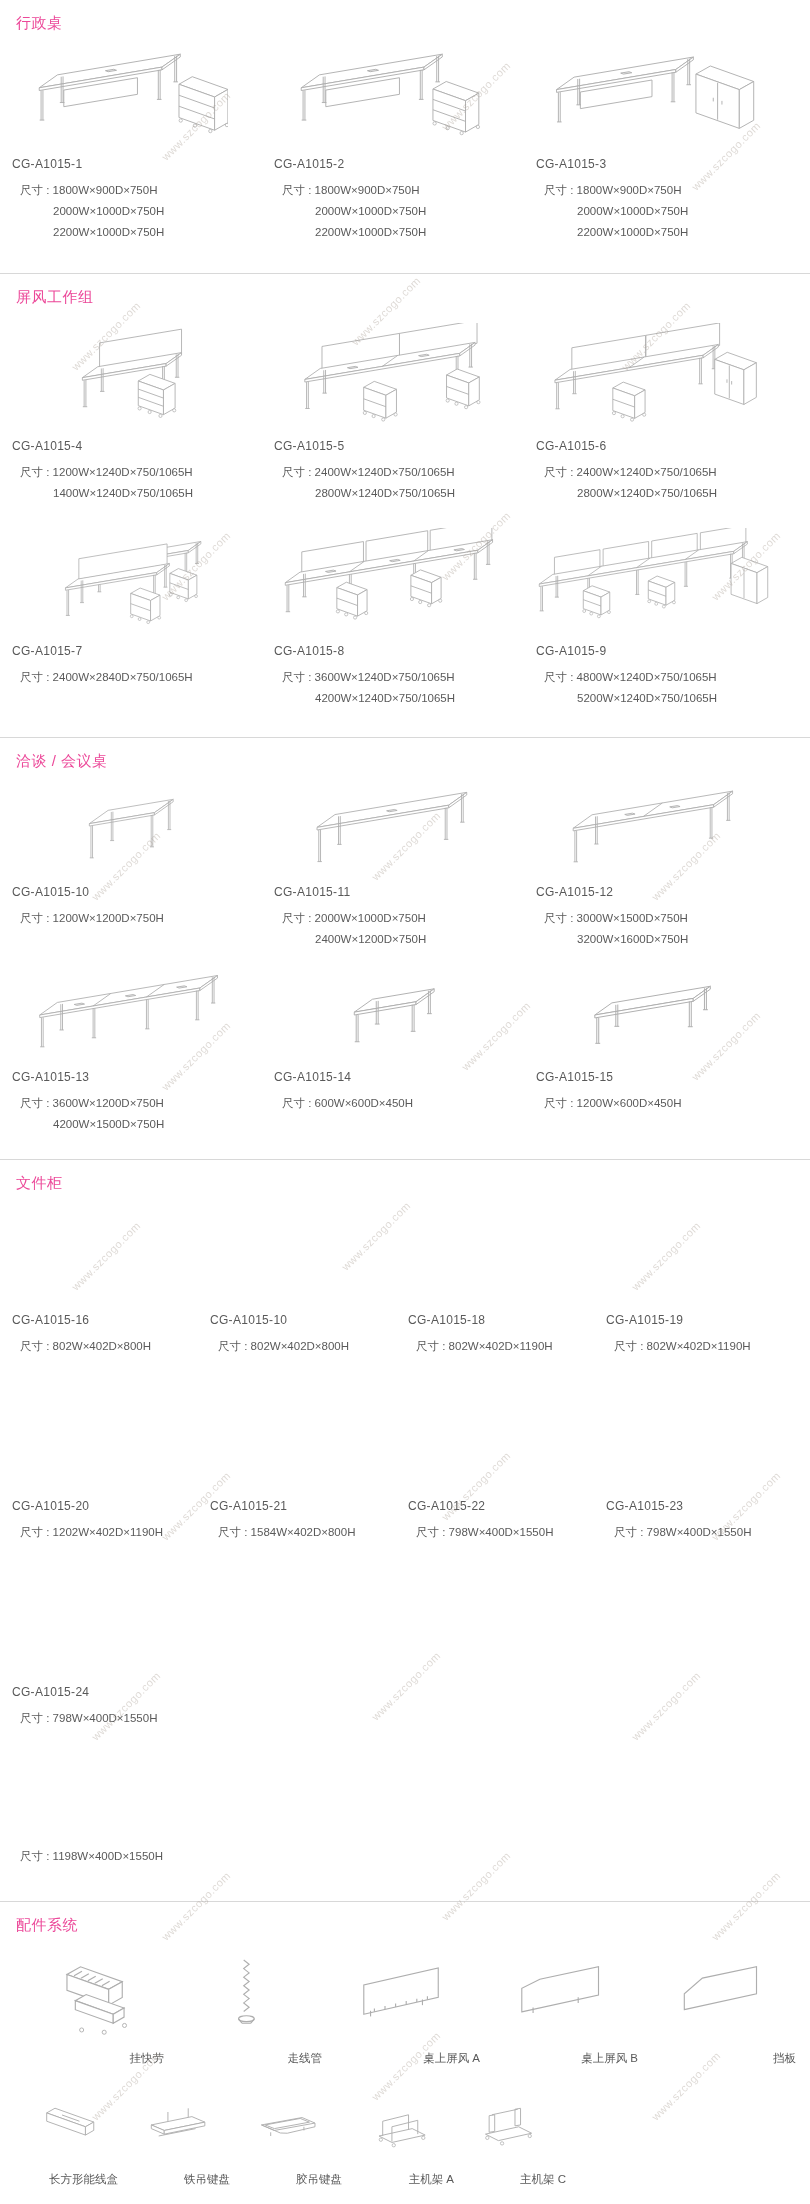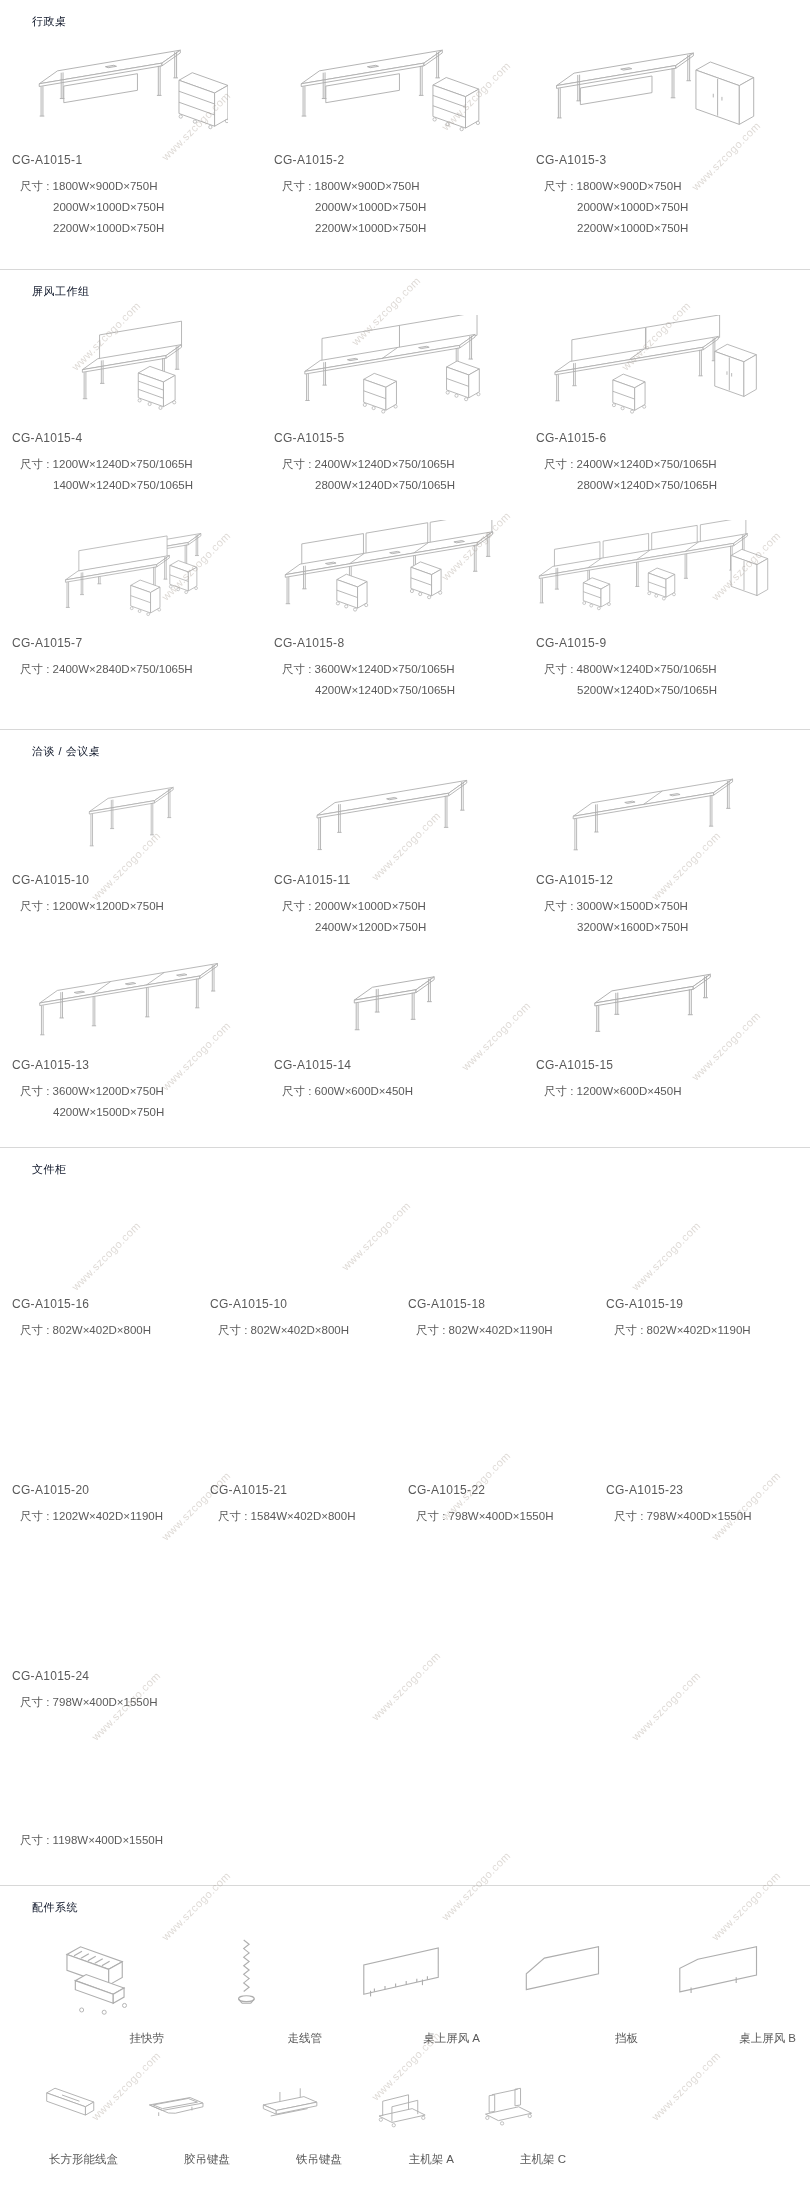--- a/index.html
+++ b/index.html
@@ -3,21 +3,21 @@
 <meta charset="utf-8">
 <style>
   html,body{margin:0;padding:0}
   body{
     width:810px;height:2204px;overflow:hidden;position:relative;
     background:#ffffff;color:#595959;
     font-family:"Liberation Sans","DejaVu Sans",sans-serif;
   }
   #page{position:relative;z-index:1}
   .section{padding-top:2px}
-  .section-title{font-size:11px;color:#0f172a;padding:12px 0 0 32px;letter-spacing:.5px}
+  .section-title{font-size:15px;color:#ec4899;padding:12px 0 0 16px;letter-spacing:.5px}
   .row{display:grid;margin-top:16px;padding-left:12px}
   .cols-3{grid-template-columns:repeat(3,262px)}
   .cols-4{grid-template-columns:repeat(4,198px)}
   .cols-5{grid-template-columns:repeat(5,158px)}
   .cols-7{grid-template-columns:repeat(7,112px)}
   .cell{padding-right:28px}
   .cols-4 .cell{padding-right:14px}
   .cols-5 .cell,.cols-7 .cell{padding-right:6px}
   .fig-wrap{display:flex;align-items:flex-end;justify-content:center}
   .fig-wrap svg{max-width:100%;max-height:100%;height:100%}
@@ -778,72 +778,72 @@
               <line x1="70.4" y1="43.2" x2="70.4" y2="40.2" stroke="#aeaeae" stroke-width="1"></line>
               <line x1="20.0" y1="58.0" x2="20.0" y2="53.0" stroke="#aeaeae" stroke-width="1"></line>
               <line x1="66.0" y1="48.0" x2="66.0" y2="43.0" stroke="#aeaeae" stroke-width="1"></line>
             </svg>
           </div>
           <div class="acc-label">桌上屏风 A</div>
         </div>
         <div class="cell">
           <div class="fig-wrap">
             <svg viewBox="0 0 100 78" role="img">
-              <polygon points="18.0,52.0 82.0,38.0 82.0,14.0 34.0,24.0 18.0,38.0" fill="#fff" stroke="#aeaeae" stroke-width="1"></polygon>
-            </svg>
-          </div>
-          <div class="acc-label">挡板</div>
-        </div>
-        <div class="cell">
-          <div class="fig-wrap">
-            <svg viewBox="0 0 100 78" role="img">
               <polygon points="14.0,54.0 82.0,39.0 82.0,14.0 30.0,25.0 14.0,33.0" fill="#fff" stroke="#aeaeae" stroke-width="1"></polygon>
               <line x1="24.0" y1="55.0" x2="24.0" y2="50.0" stroke="#aeaeae" stroke-width="1"></line>
               <line x1="64.0" y1="46.0" x2="64.0" y2="41.0" stroke="#aeaeae" stroke-width="1"></line>
             </svg>
           </div>
           <div class="acc-label">桌上屏风 B</div>
+        </div>
+        <div class="cell">
+          <div class="fig-wrap">
+            <svg viewBox="0 0 100 78" role="img">
+              <polygon points="18.0,52.0 82.0,38.0 82.0,14.0 34.0,24.0 18.0,38.0" fill="#fff" stroke="#aeaeae" stroke-width="1"></polygon>
+            </svg>
+          </div>
+          <div class="acc-label">挡板</div>
         </div>
       </div>
       <div class="row row-1 cols-7">
         <div class="cell">
           <div class="fig-wrap">
             <svg viewBox="0 0 100 78" role="img">
               <polygon points="72.0,42.0 30.0,27.0 39.0,21.9 81.0,36.9" fill="#fff" stroke="#aeaeae" stroke-width="1"></polygon>
               <polygon points="72.0,42.0 30.0,27.0 30.0,36.0 72.0,51.0" fill="#fff" stroke="#aeaeae" stroke-width="1"></polygon>
               <polygon points="72.0,42.0 81.0,36.9 81.0,45.9 72.0,51.0" fill="#fff" stroke="#aeaeae" stroke-width="1"></polygon>
               <line x1="65.5" y1="36.0" x2="46.6" y2="29.2" stroke="#aeaeae" stroke-width="1"></line>
             </svg>
           </div>
           <div class="acc-label">长方形能线盒</div>
-        </div>
-        <div class="cell">
-          <div class="fig-wrap">
-            <svg viewBox="0 0 100 78" role="img">
-              <polygon points="20.0,40.0 64.0,32.0 78.0,38.0 34.0,46.0" fill="#fff" stroke="#aeaeae" stroke-width="1"></polygon>
-              <polygon points="24.0,40.0 62.0,33.0 72.0,37.0 34.0,44.0" fill="none" stroke="#aeaeae" stroke-width="1"></polygon>
-              <path d="M20 40 L34 46 q6 4 14 3 L78 42 L78 38" fill="none" stroke="#aeaeae"></path>
-              <line x1="30.0" y1="48.0" x2="30.0" y2="52.0" stroke="#aeaeae" stroke-width="1"></line>
-              <line x1="66.0" y1="42.0" x2="66.0" y2="46.0" stroke="#aeaeae" stroke-width="1"></line>
-            </svg>
-          </div>
-          <div class="acc-label">胶吊键盘</div>
         </div>
         <div class="cell">
           <div class="fig-wrap">
             <svg viewBox="0 0 100 78" role="img">
               <line x1="40.0" y1="26.0" x2="40.0" y2="38.0" stroke="#aeaeae" stroke-width="1"></line>
               <line x1="62.0" y1="22.0" x2="62.0" y2="34.0" stroke="#aeaeae" stroke-width="1"></line>
               <polygon points="22.0,40.0 66.0,31.0 80.0,37.0 36.0,46.0" fill="#fff" stroke="#aeaeae" stroke-width="1"></polygon>
               <polygon points="22.0,40.0 36.0,46.0 36.0,50.0 22.0,44.0" fill="#fff" stroke="#aeaeae" stroke-width="1"></polygon>
               <polygon points="36.0,46.0 80.0,37.0 80.0,41.0 36.0,50.0" fill="#fff" stroke="#aeaeae" stroke-width="1"></polygon>
               <line x1="30.0" y1="52.0" x2="70.0" y2="44.0" stroke="#aeaeae" stroke-width="1"></line>
             </svg>
           </div>
           <div class="acc-label">铁吊键盘</div>
+        </div>
+        <div class="cell">
+          <div class="fig-wrap">
+            <svg viewBox="0 0 100 78" role="img">
+              <polygon points="20.0,40.0 64.0,32.0 78.0,38.0 34.0,46.0" fill="#fff" stroke="#aeaeae" stroke-width="1"></polygon>
+              <polygon points="24.0,40.0 62.0,33.0 72.0,37.0 34.0,44.0" fill="none" stroke="#aeaeae" stroke-width="1"></polygon>
+              <path d="M20 40 L34 46 q6 4 14 3 L78 42 L78 38" fill="none" stroke="#aeaeae"></path>
+              <line x1="30.0" y1="48.0" x2="30.0" y2="52.0" stroke="#aeaeae" stroke-width="1"></line>
+              <line x1="66.0" y1="42.0" x2="66.0" y2="46.0" stroke="#aeaeae" stroke-width="1"></line>
+            </svg>
+          </div>
+          <div class="acc-label">胶吊键盘</div>
         </div>
         <div class="cell">
           <div class="fig-wrap">
             <svg viewBox="0 0 100 78" role="img">
               <polygon points="26.0,52.0 62.0,44.0 76.0,51.0 40.0,59.0" fill="#fff" stroke="#aeaeae" stroke-width="1"></polygon>
               <line x1="30.0" y1="52.0" x2="30.0" y2="36.0" stroke="#aeaeae" stroke-width="1"></line>
               <line x1="58.0" y1="45.0" x2="58.0" y2="29.0" stroke="#aeaeae" stroke-width="1"></line>
               <line x1="30.0" y1="36.0" x2="58.0" y2="29.0" stroke="#aeaeae" stroke-width="1"></line>
               <line x1="40.0" y1="58.0" x2="40.0" y2="42.0" stroke="#aeaeae" stroke-width="1"></line>
               <line x1="68.0" y1="50.0" x2="68.0" y2="35.0" stroke="#aeaeae" stroke-width="1"></line>

